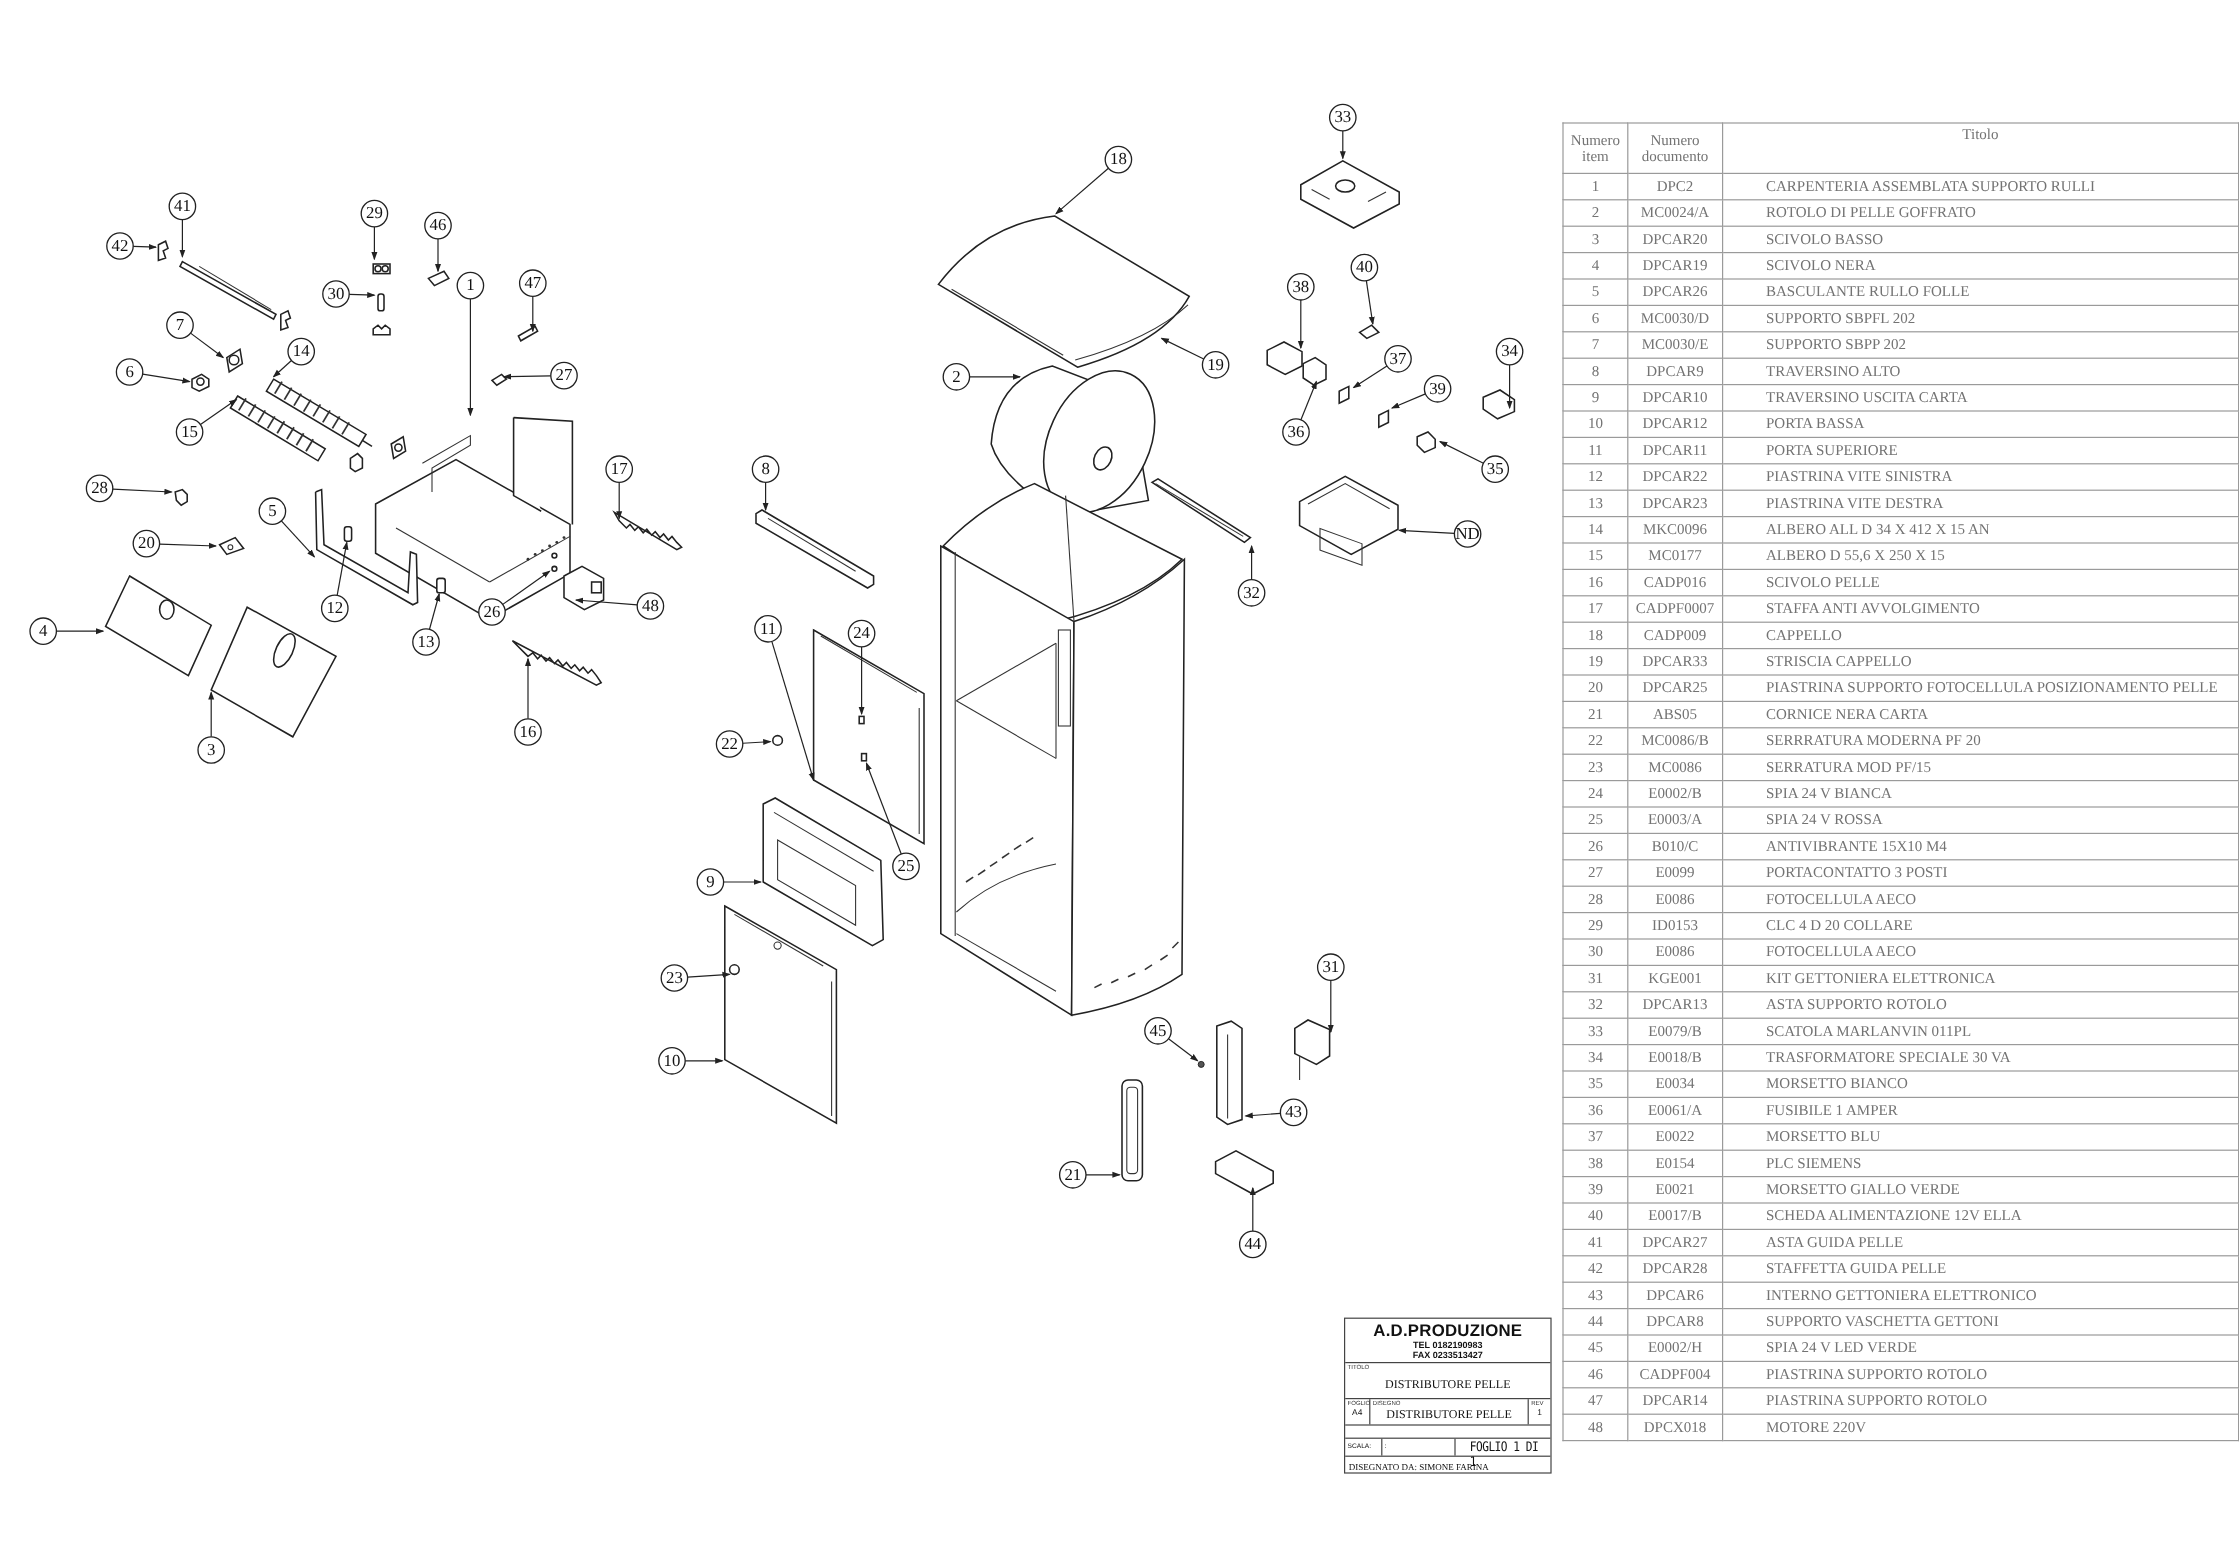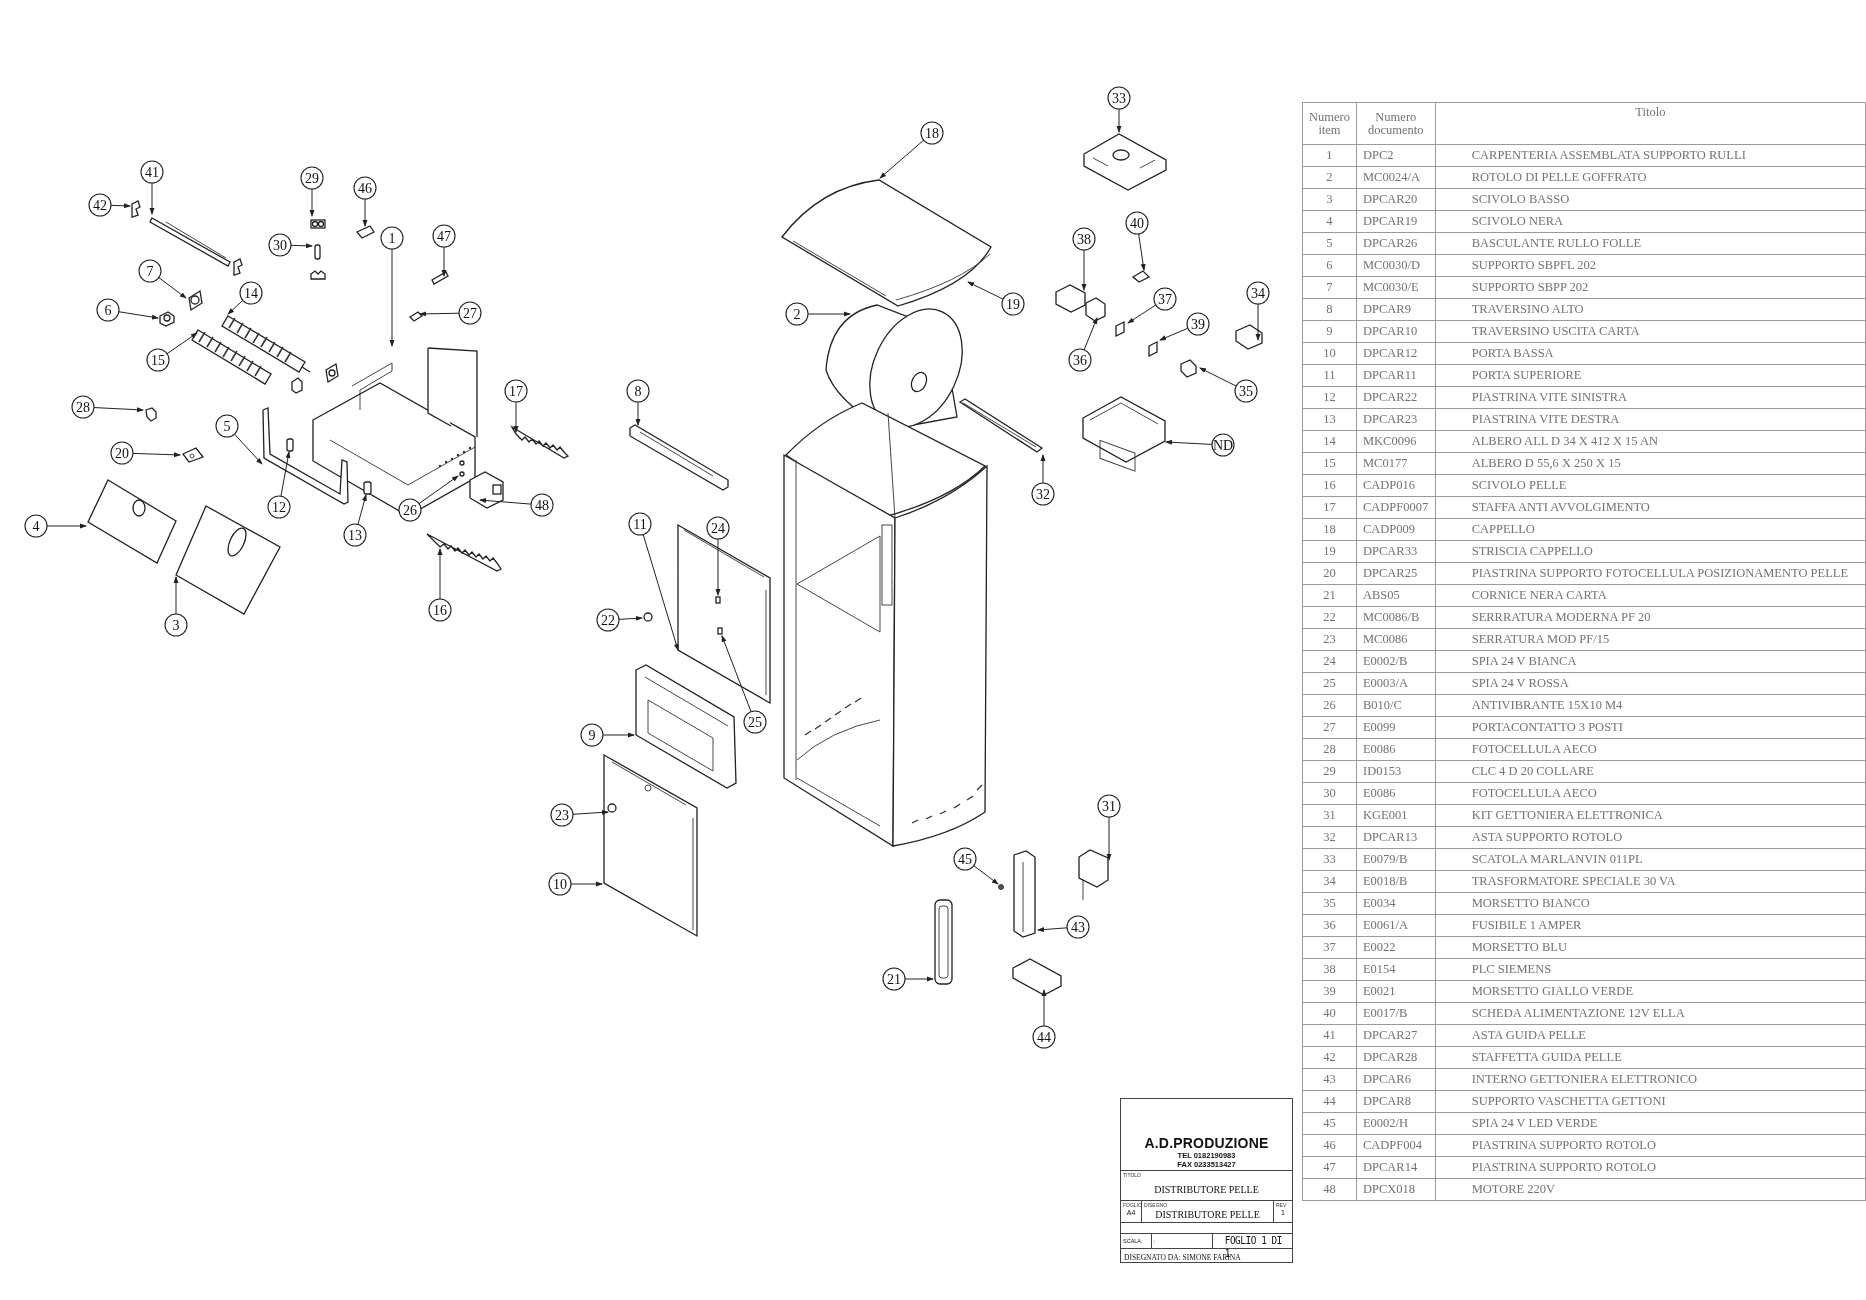--- a/index.html
+++ b/index.html
@@ -10,29 +10,29 @@
   .leader { stroke: #222; stroke-width: 1; fill: none; }
   .balloon-circle { fill: #fff; stroke: #222; stroke-width: 1.1; }
   .balloon-text { font-family: "Liberation Serif", serif; font-size: 14px; text-anchor: middle; dominant-baseline: central; fill: #111; }
   .dark { fill: #555; stroke: #222; stroke-width: 0.8; }
 
   
   #bom { position: absolute; left: 1302px; top: 102px; border-collapse: collapse; font-family: "Liberation Serif", serif; font-size: 12.5px; color: #737373; }
   #bom th, #bom td { border: 1.5px solid #9a9a9a; padding: 0 6px; height: 21px; line-height: 13px; white-space: nowrap; }
   #bom th { font-weight: normal; height: 38px; text-align: center; vertical-align: middle; }
   #bom th.c1, #bom td.c1 { width: 36px; text-align: center; }
-  #bom th.c2, #bom td.c2 { width: 74px; }
+  #bom th.c2, #bom td.c2 { width: 74px; text-align: center; }
   #bom th.c2 { text-align: center; }
   #bom th.c3 { width: 600px; vertical-align: top; padding-top: 3px; }
   #bom td.c3 { width: 600px; text-align: left; padding-left: 36px; }
 
   
   #titleblock { position: absolute; left: 1120px; top: 1098px; width: 171px; border: 1px solid #444; font-family: "Liberation Serif", serif; }
   .tb-row { border-bottom: 1px solid #444; position: relative; }
-  .tb-company { text-align: center; padding: 2px 0 1px 0; margin-top: 35px; }
+  .tb-company { text-align: center; padding: 2px 0 1px 0; }
   .tb-company-name { font-family: "Liberation Sans", sans-serif; font-weight: bold; font-size: 14px; letter-spacing: 0.2px; line-height: 15px; }
   .tb-contact { font-family: "Liberation Sans", sans-serif; font-weight: bold; font-size: 7.5px; line-height: 9px; }
   .tb-small { font-family: "Liberation Sans", sans-serif; font-size: 5px; color: #333; position: absolute; left: 2px; top: 1px; }
   .tb-title-row { height: 29px; }
   .tb-title-val { position: absolute; left: 0; right: 0; top: 13px; text-align: center; font-size: 10px; }
   .tb-sheet-row { height: 21px; display: flex; }
   .tb-cell { position: relative; border-right: 1px solid #444; }
   .tb-cell:last-child { border-right: none; }
   .tb-val { position: absolute; left: 0; right: 0; top: 8px; text-align: center; font-size: 10px; }
   .tb-val-small { position: absolute; left: 0; right: 0; top: 8px; text-align: center; font-size: 7px; font-family: "Liberation Sans", sans-serif; }

